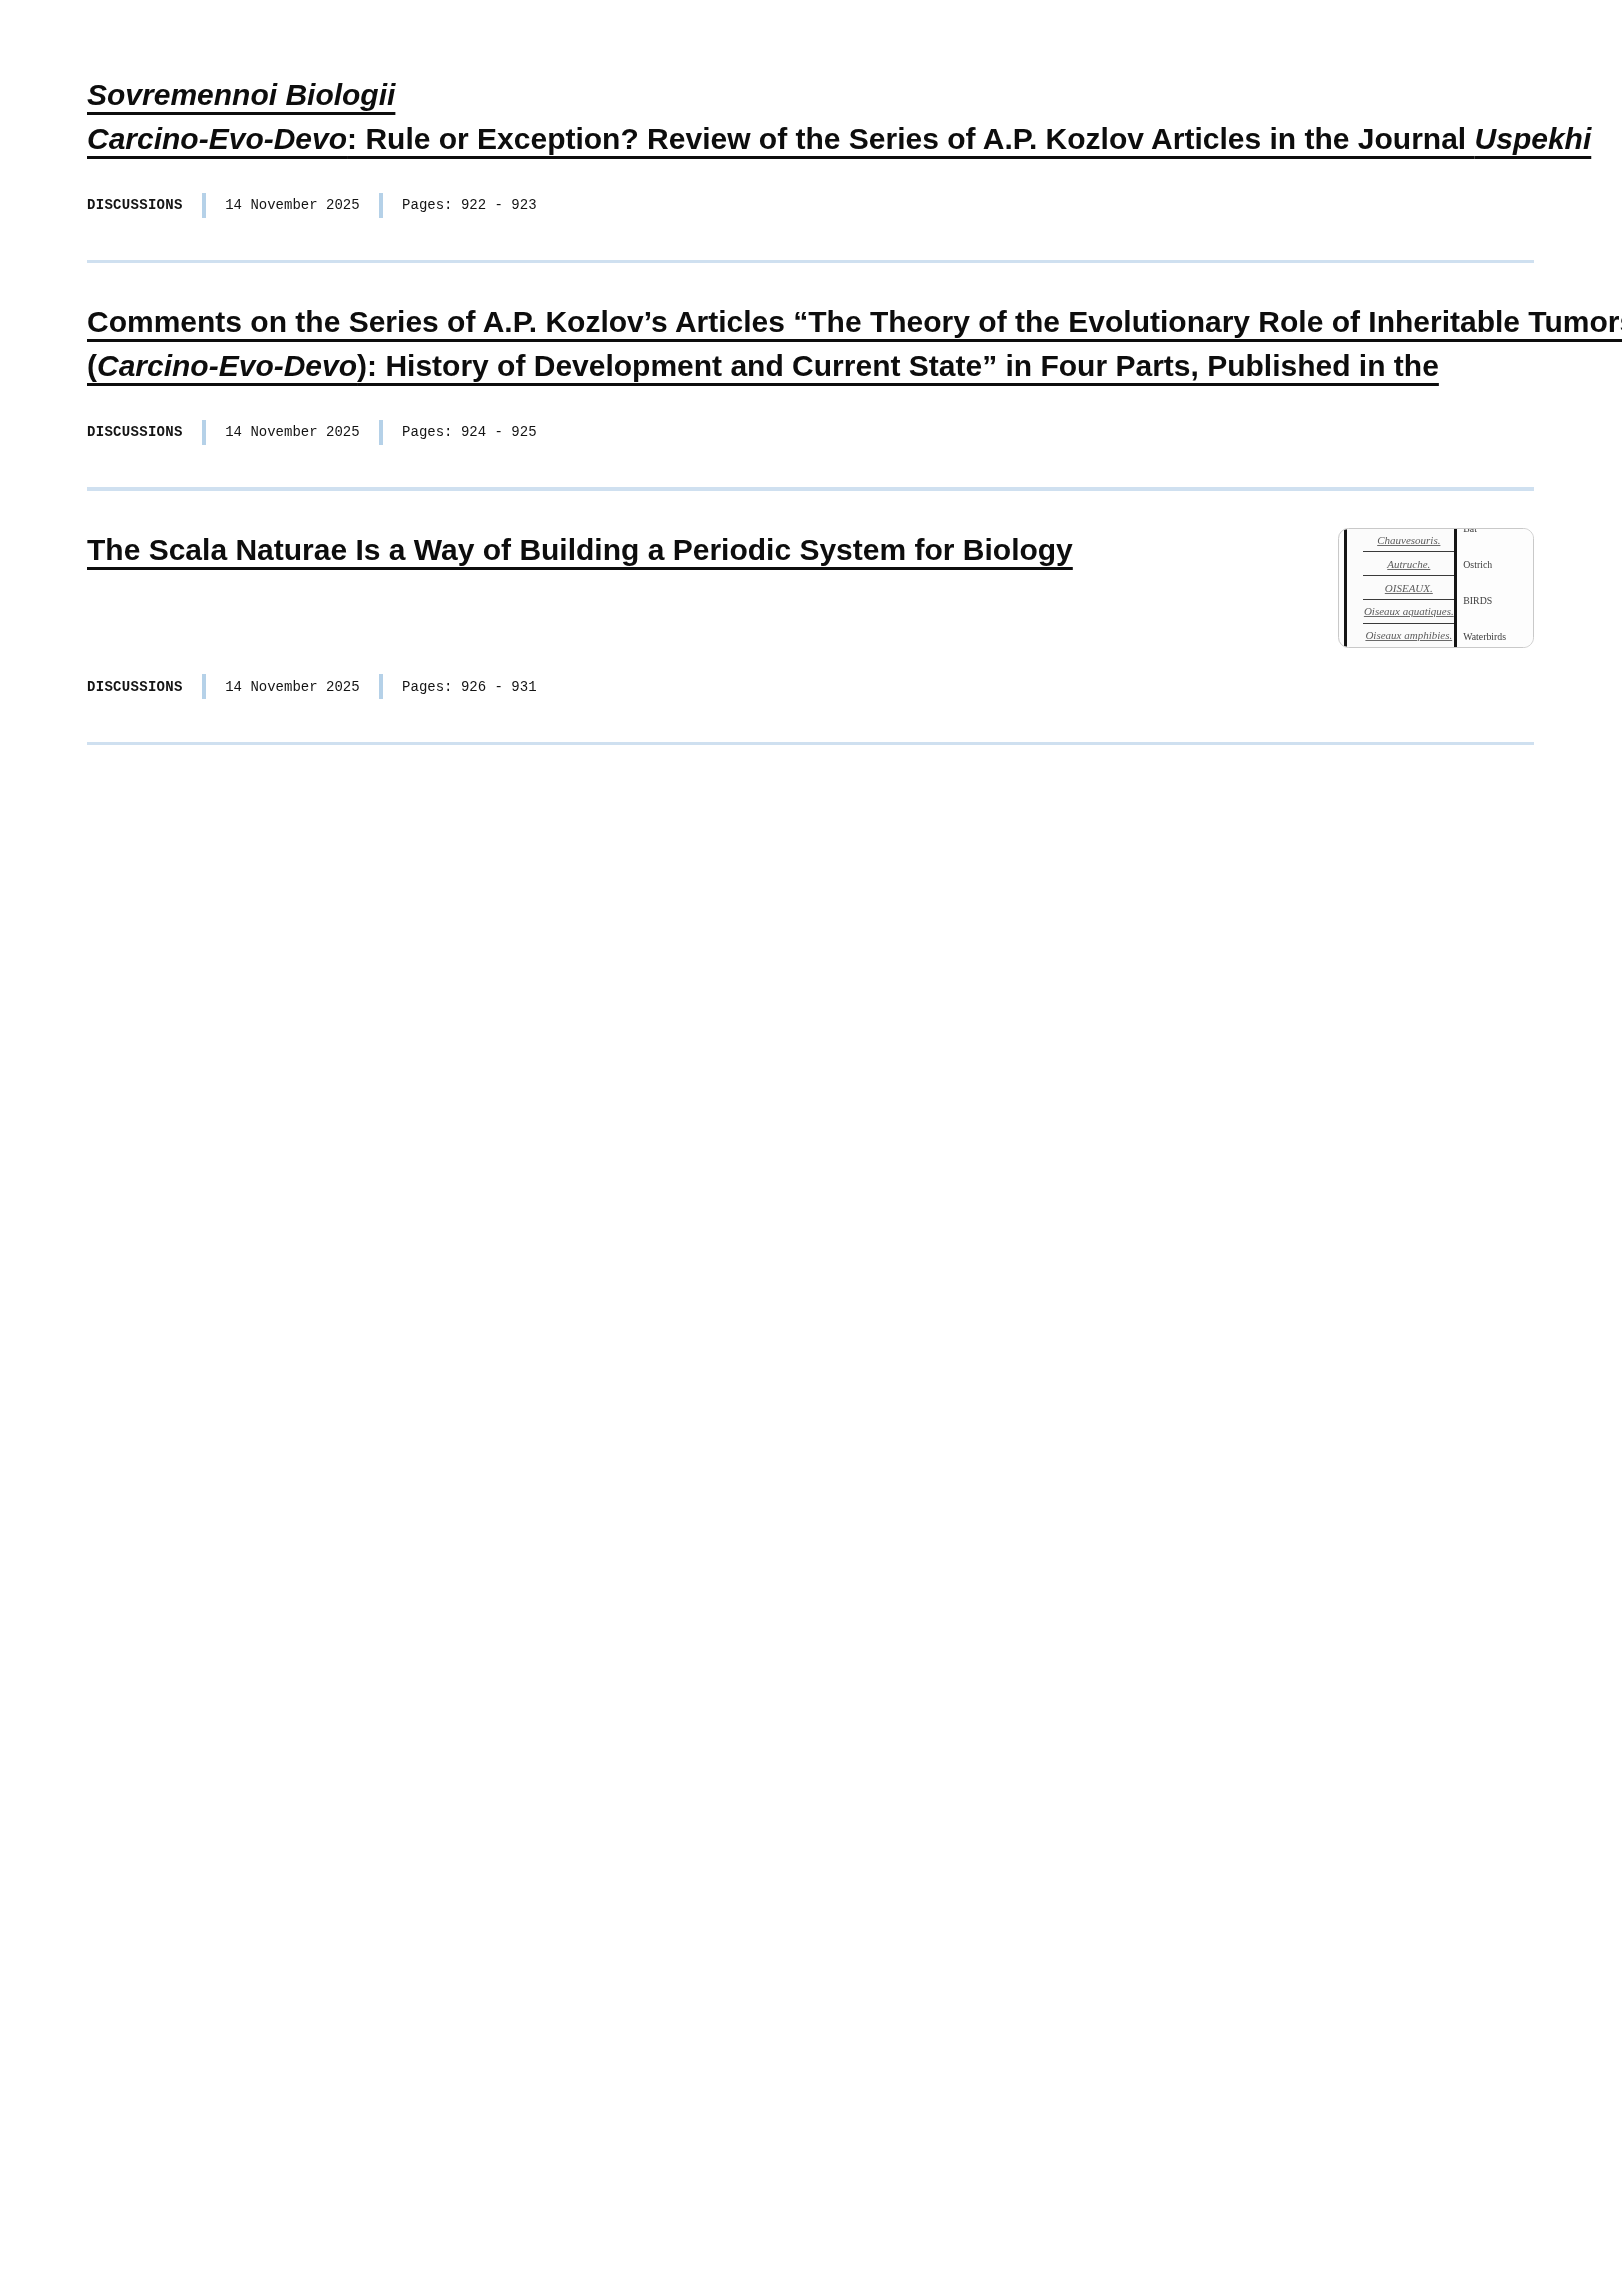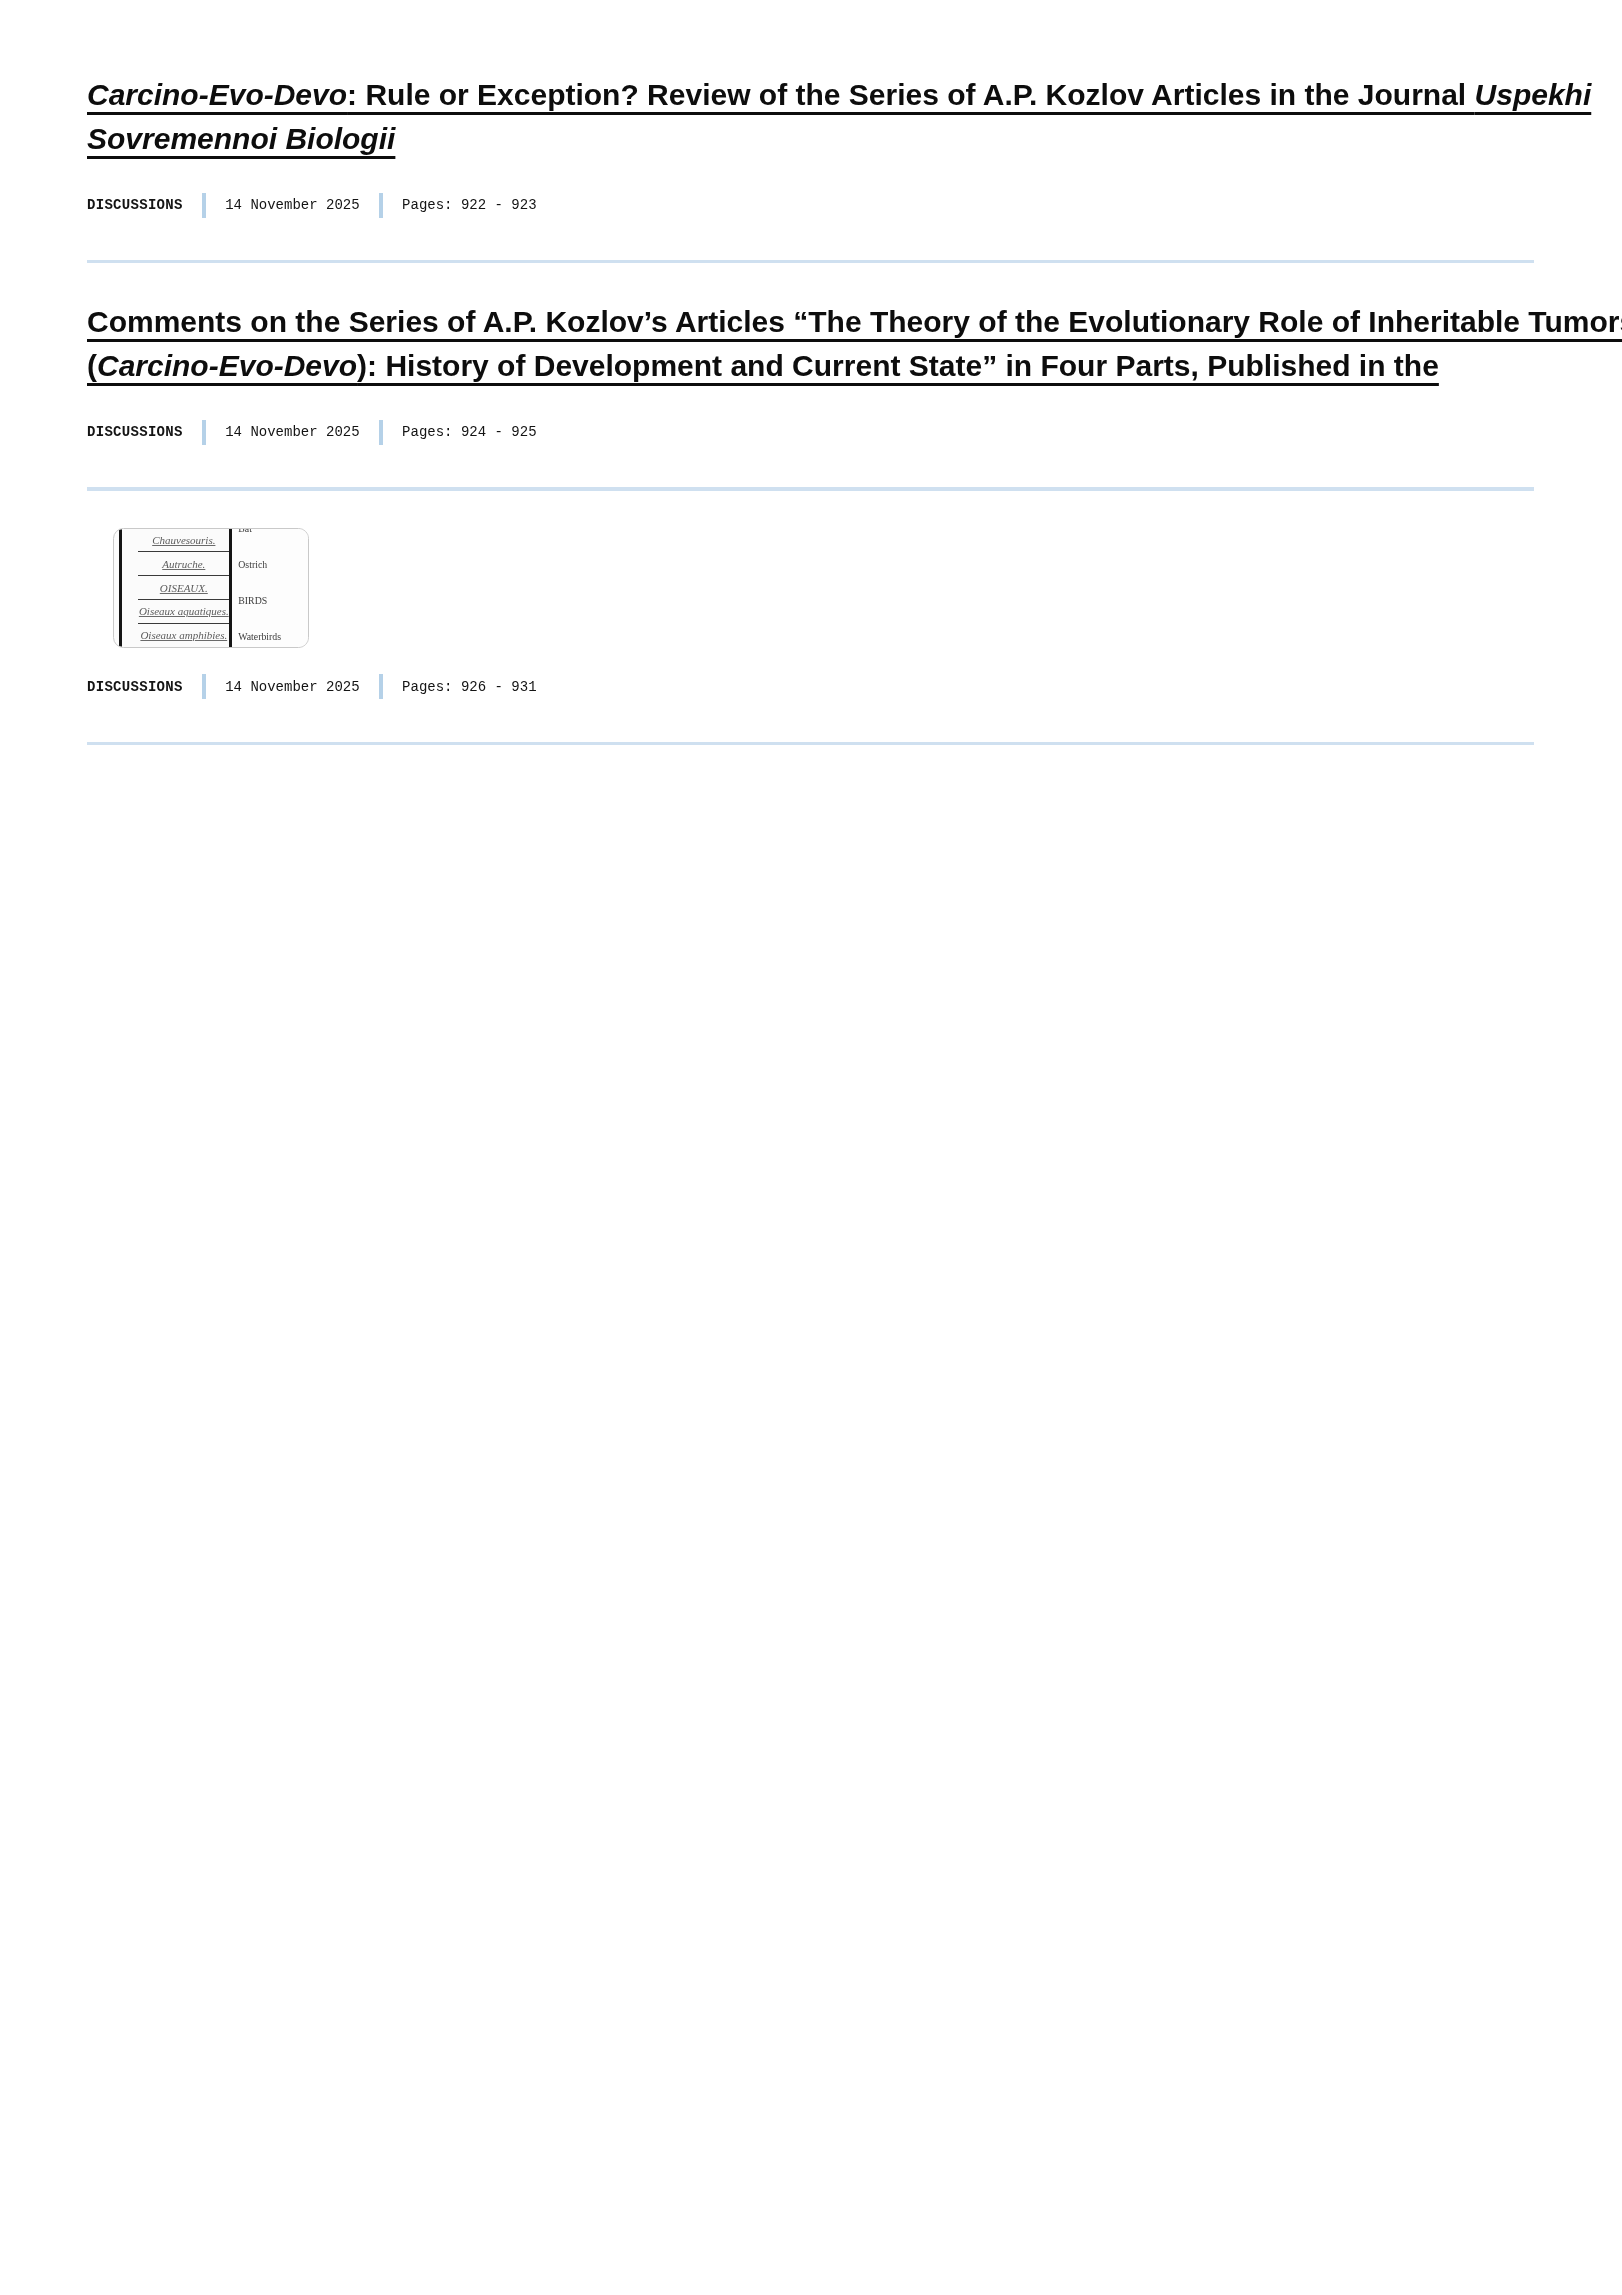--- a/index.html
+++ b/index.html
@@ -139,22 +139,22 @@
     white-space: nowrap;
   }
 </style>
 </head>
 <body>
 
 <main class="content">
 
   <article>
     <h2 class="title">
+        <span class="tline"><span class="it">Sovremennoi Biologii</span></span>
         <span class="tline"><span class="it">Carcino-Evo-Devo</span><span>: Rule or Exception? Review of the Series of A.P. Kozlov Articles in the Journal </span><span class="it">Uspekhi</span></span>
-        <span class="tline"><span class="it">Sovremennoi Biologii</span></span>
       </h2>
     <div class="meta">
       <span class="section-label">DISCUSSIONS</span>
       <span class="sep"></span>
       <span class="date">14 November 2025</span>
       <span class="sep"></span>
       <span class="pages">Pages: 922 - 923</span>
     </div>
     <div class="divider"></div>
   </article>
@@ -169,20 +169,23 @@
       <span class="sep"></span>
       <span class="date">14 November 2025</span>
       <span class="sep"></span>
       <span class="pages">Pages: 924 - 925</span>
     </div>
     <div class="divider"></div>
   </article>
 
   <article>
     <div class="row-with-thumb">
+      <h2 class="title">
+          <span class="tline"><span>The Scala Naturae Is a Way of Building a Periodic System for Biology</span></span>
+        </h2>
       <div class="thumb">
         <div class="thumb-left">
           <div class="fr-row">Chauvesouris.</div>
           <div class="fr-row">Autruche.</div>
           <div class="fr-row">OISEAUX.</div>
           <div class="fr-row">Oiseaux aquatiques.</div>
           <div class="fr-row">Oiseaux amphibies.</div>
         </div>
         <div class="thumb-right">
           <div class="en-row">Bat</div>

